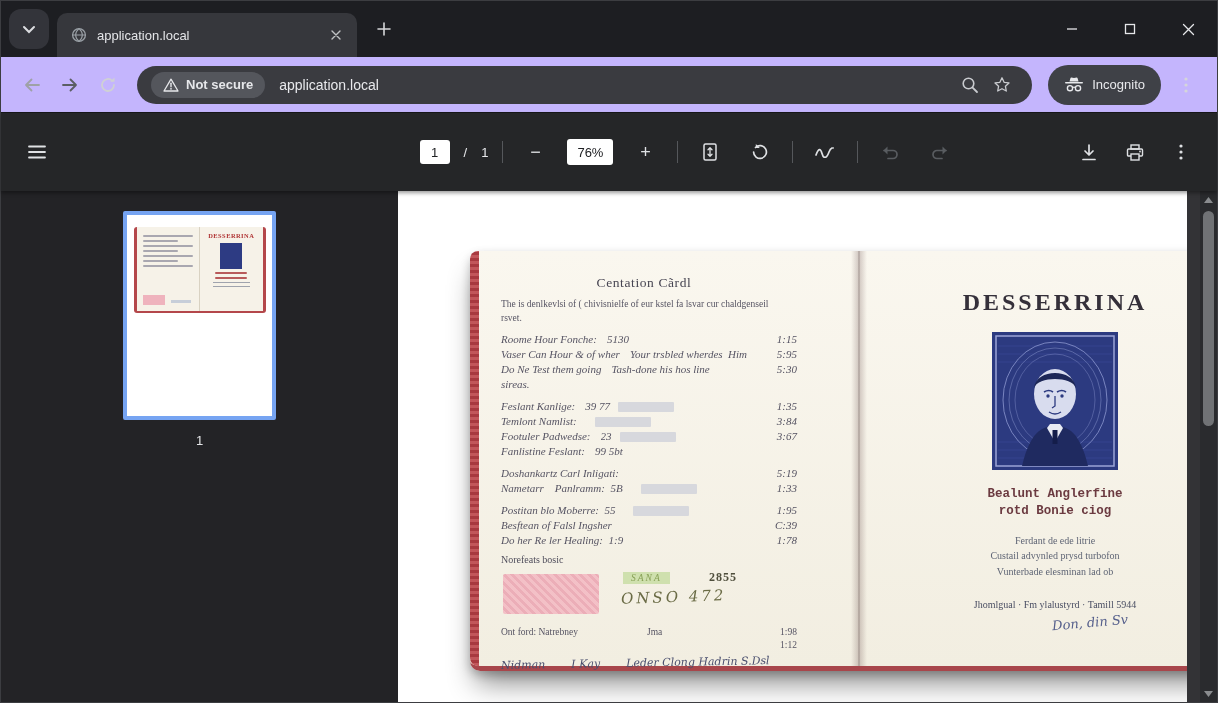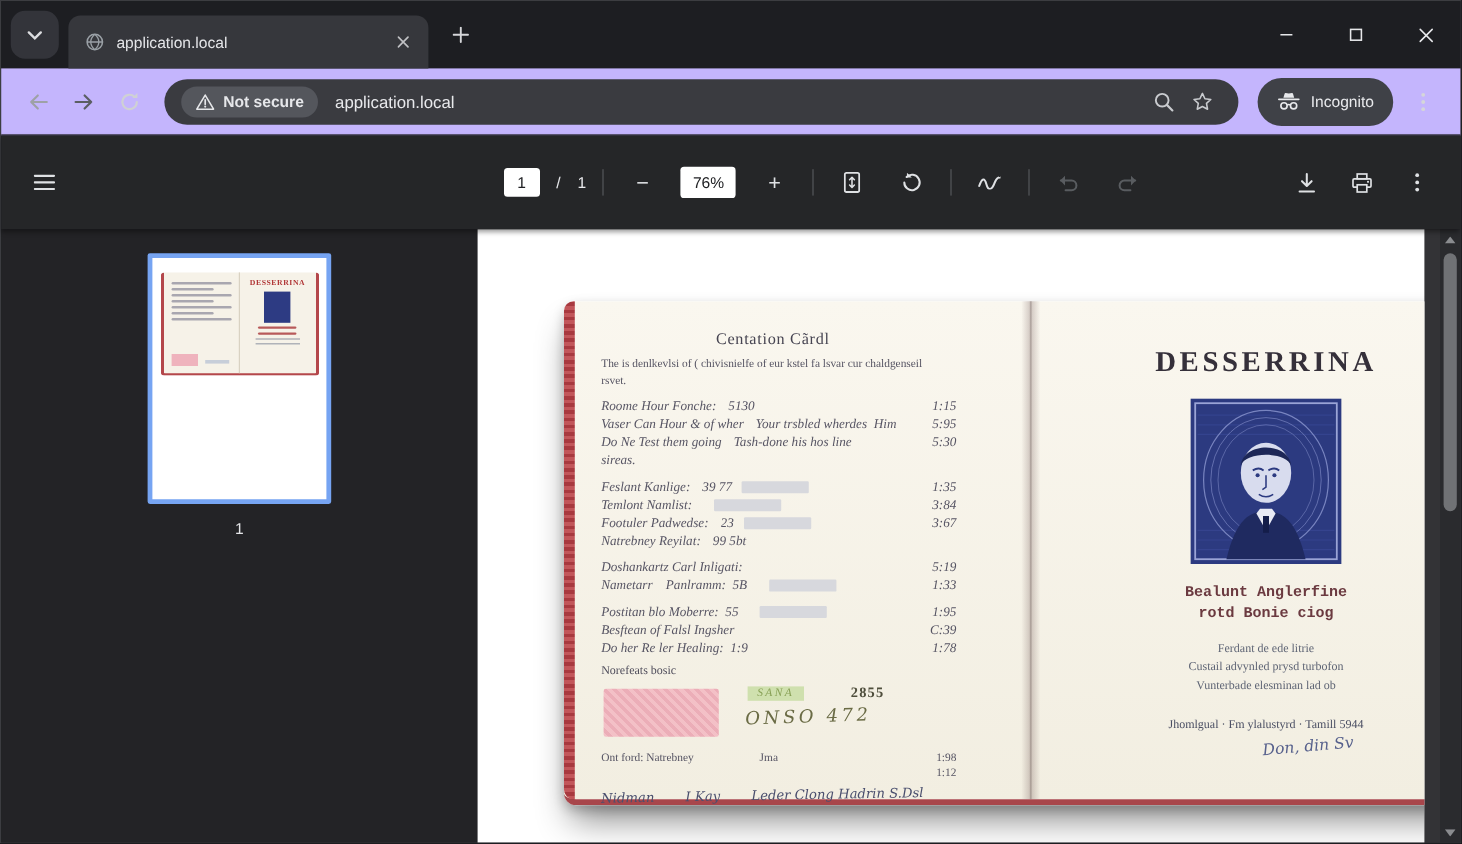--- a/index.html
+++ b/index.html
@@ -81,21 +81,21 @@
   .frow .num { width:40px; text-align:right; white-space:pre; }
   .frow.gap-top { margin-top:7px; }
   .frow.has-hl .val::after { content:""; display:inline-block; width:56px; height:10px; background:#d7d8dd; margin-left:8px; vertical-align:middle; border-radius:1px; }
   .lp-section { font-size:10px; color:#504e5c; margin-top:6px; }
   .lp-para { font-size:9px; line-height:1.4; width:292px; margin-top:1px; }
   .stampzone { position:relative; height:56px; margin-top:5px; width:300px; }
   .stamp { position:absolute; left:2px; top:4px; width:96px; height:40px; border-radius:2px; background:repeating-linear-gradient(45deg,#f3bcc4 0 3px,#eba8b4 3px 6px); opacity:.92; }
   .greenchip { position:absolute; left:122px; top:2px; background:#cfe0ae; color:#87a055; font-size:9.5px; letter-spacing:2px; padding:1px 8px; font-style:italic; }
   .serial { position:absolute; left:208px; top:0; color:#4f4e3c; font-weight:bold; font-size:12px; letter-spacing:1px; }
   .hand { position:absolute; left:120px; top:18px; color:#6a6b45; font-size:15px; font-style:italic; letter-spacing:3px; transform:rotate(-2deg); font-family:"DejaVu Serif",serif; }
-  .footrow { display:flex; font-size:9.5px; width:296px; line-height:13px; }
+  .footrow { display:flex; font-size:9.5px; width:296px; line-height:13px;gap:14px; }
   .footrow .f1 { width:132px; } .footrow .f2 { flex:1; } .footrow .fn { width:40px; text-align:right; }
   .sigrow { display:flex; gap:26px; font-size:11px; font-style:italic; color:#4a4f6e; margin-top:4px; transform:rotate(-1deg); font-family:"DejaVu Serif",serif; }
 
   .rp { text-align:center; }
   .rp-title { font-size:24px; letter-spacing:3px; color:#35303a; font-weight:bold; margin-top:14px; font-family:"Liberation Serif",serif; }
   .portrait { width:126px; height:138px; margin:16px auto 0; display:block; }
   .rp-cap { font-size:12.5px; color:#6b3a40; line-height:1.3; margin-top:16px; font-weight:bold;font-family:Liberation Mono, monospace; }
   .rp-small { font-size:10px; color:#5f6575; line-height:1.55; margin-top:13px; }
   .rp-foot { font-size:10px; color:#4a4e63; margin-top:20px; }
   .rp-sig { font-size:13px; font-style:italic; color:#56608c; margin-top:5px; margin-left:70px; transform:rotate(-5deg); display:inline-block; font-family:"DejaVu Serif",serif; }
@@ -392,21 +392,21 @@
                 <span class="lb">Temlont Namlist:</span>
                 <span class="val"></span>
                 <span class="num">3:84</span>
               </div>
             <div class="frow has-hl">
                 <span class="lb">Footuler Padwedse:</span>
                 <span class="val">23</span>
                 <span class="num">3:67</span>
               </div>
             <div class="frow">
-                <span class="lb">Natrebney Reyilat:</span>
+                <span class="lb">Fanlistine Feslant:</span>
                 <span class="val">99 5bt</span>
                 <span class="num"></span>
               </div>
             <div class="frow gap-top">
                 <span class="lb">Doshankartz Carl Inligati:</span>
                 <span class="val"></span>
                 <span class="num">5:19</span>
               </div>
             <div class="frow has-hl">
                 <span class="lb">Nametarr    Panlramm:  5B</span>

